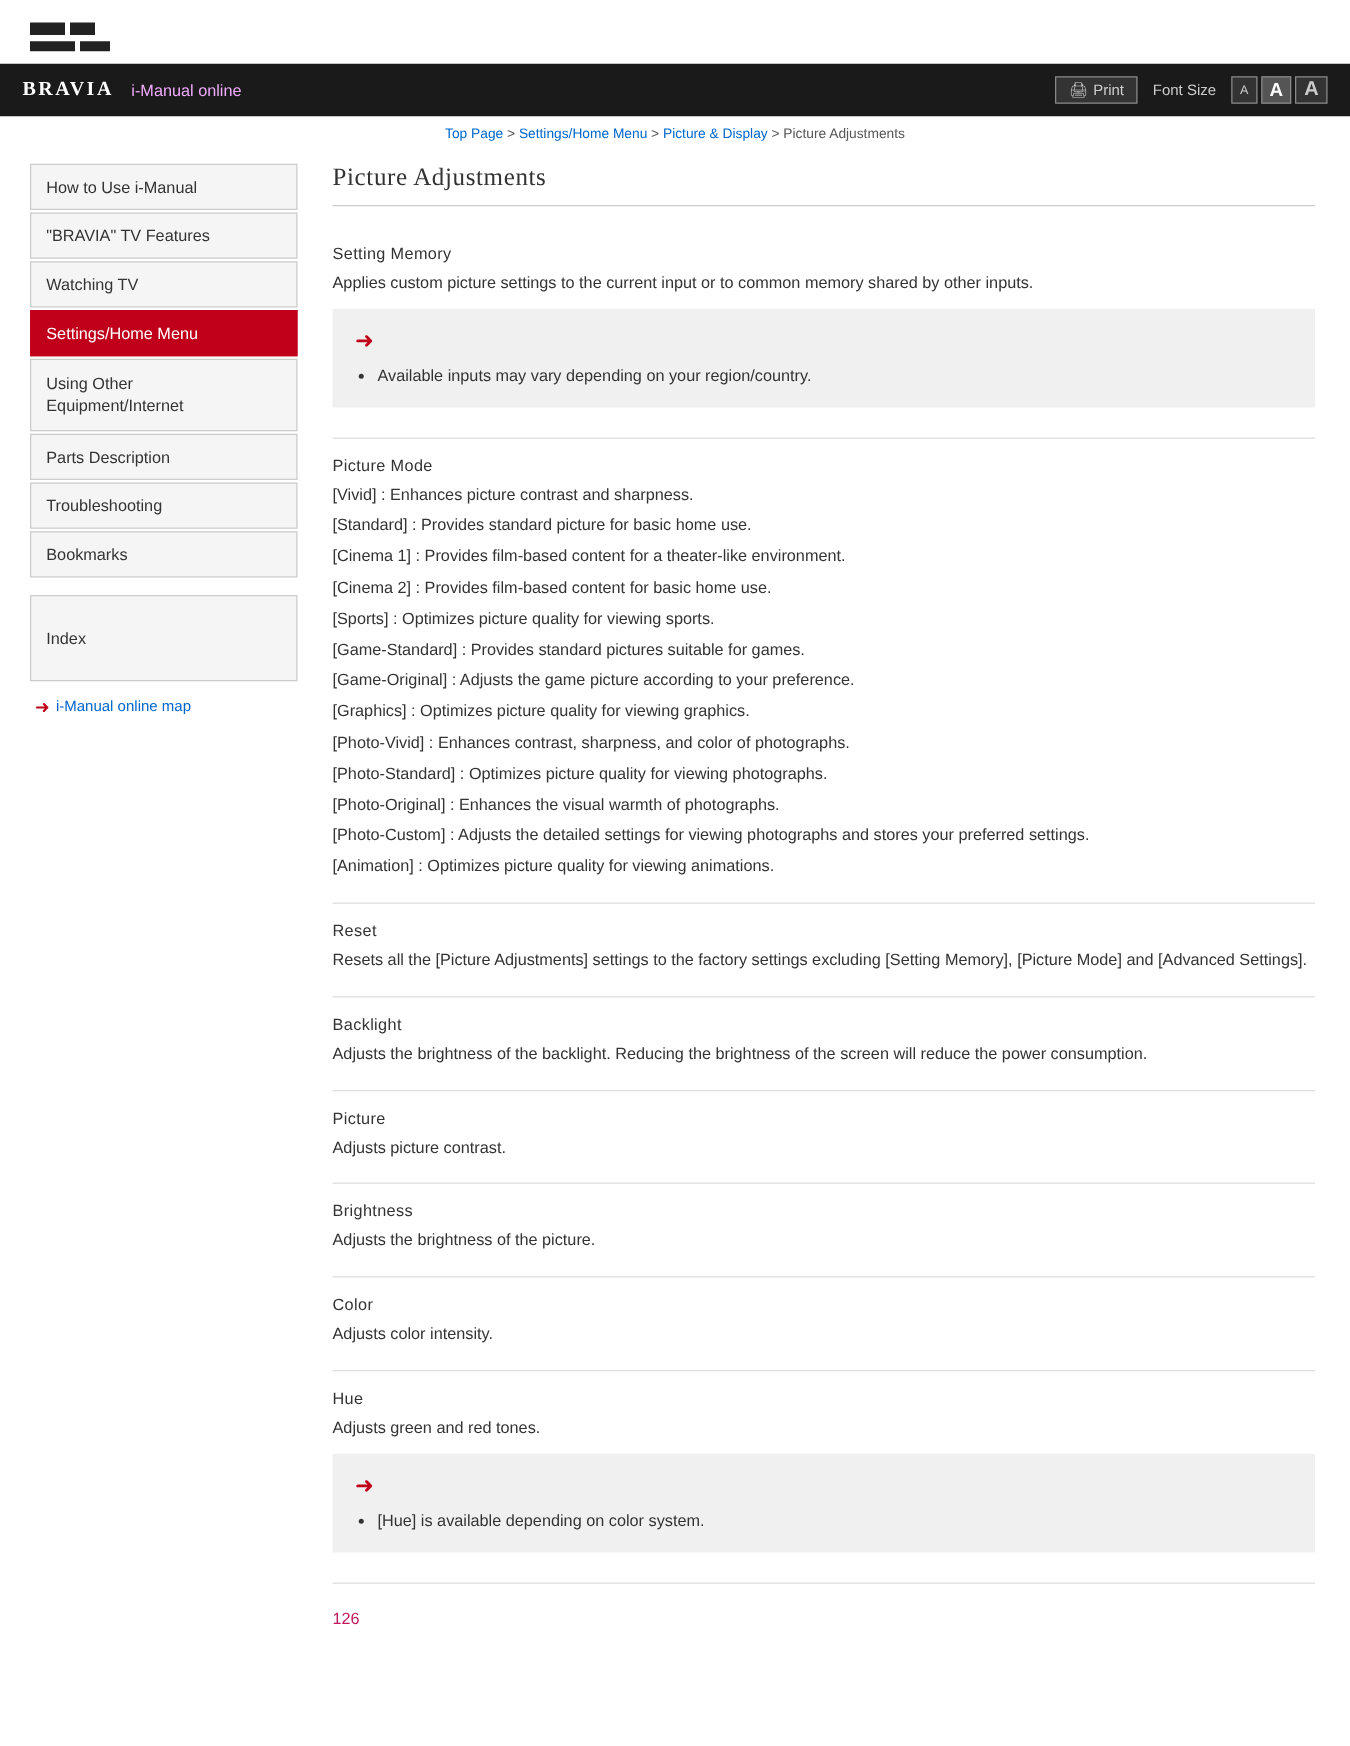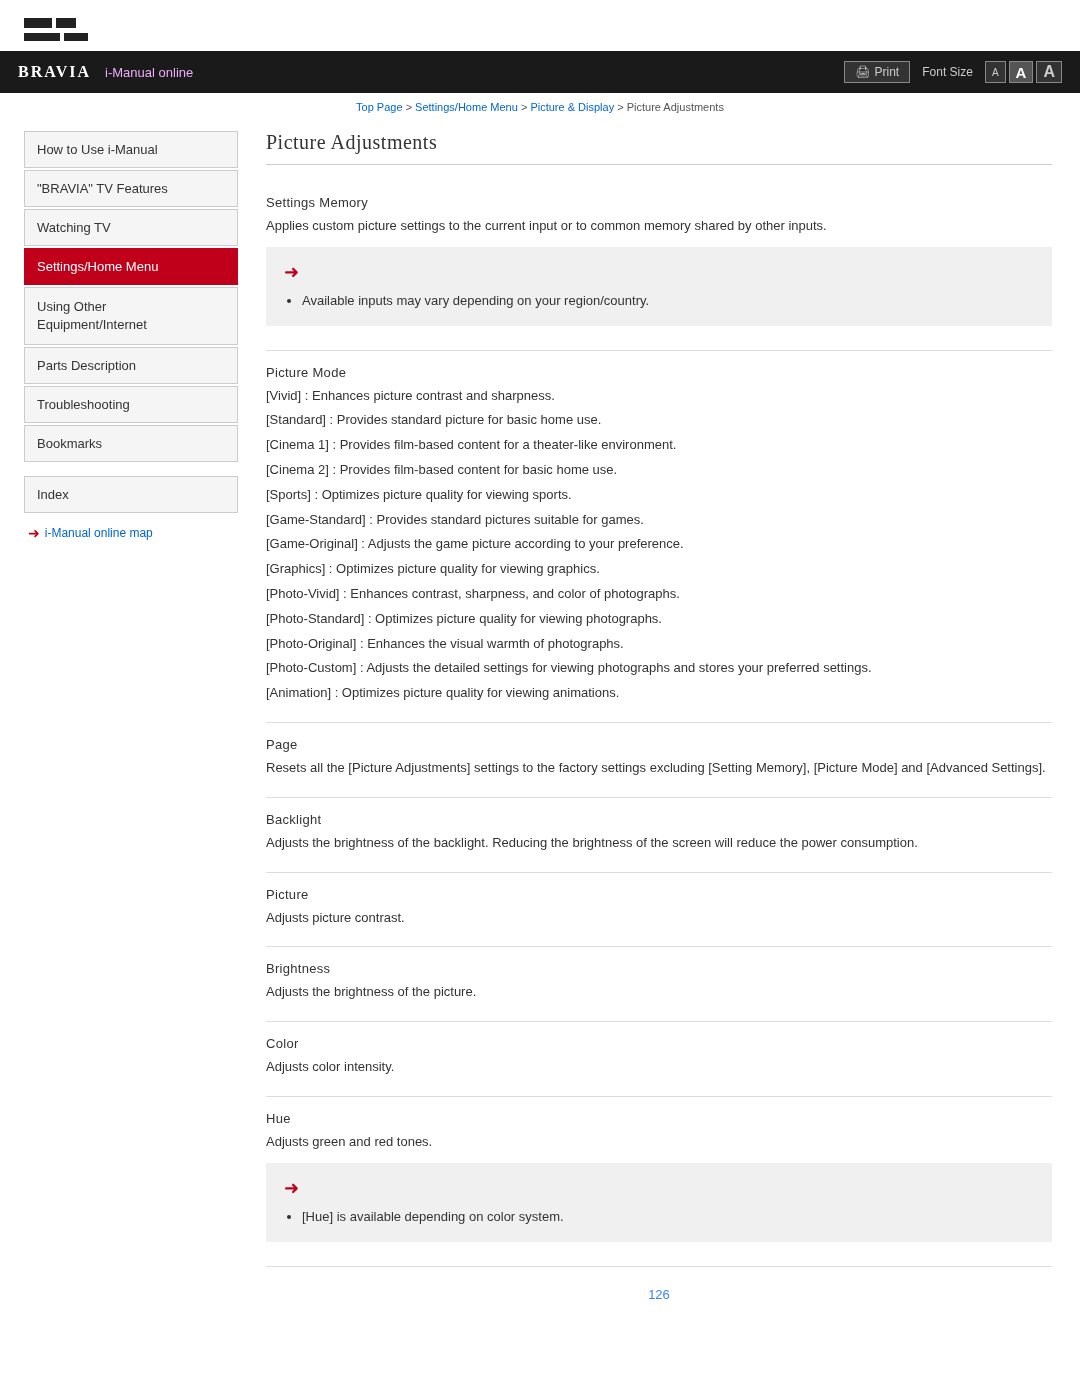--- a/index.html
+++ b/index.html
@@ -35,39 +35,39 @@
     .breadcrumb-bar span { color: #555; }
 
     
     .main-layout { display: flex; padding: 0; }
 
     
     .sidebar { width: 238px; min-width: 238px; padding: 10px 0 20px 24px; }
     .sidebar-item { display: block; padding: 10px 12px; font-size: 13px; color: #333; text-decoration: none; border: 1px solid #ccc; margin-bottom: 2px; background: #f5f5f5; cursor: pointer; }
     .sidebar-item.active { background: #c0001a; color: #fff; border-color: #c0001a; }
     .sidebar-item.multi-line { line-height: 1.4; }
-    .sidebar-index { display: block; padding: 10px 12px; font-size: 13px; color: #333; border: 1px solid #ccc; margin-top: 14px; background: #f5f5f5; cursor: pointer; }
+    .sidebar-index { display: block; padding: 26px 12px; font-size: 13px; color: #333; border: 1px solid #ccc; margin-top: 14px; background: #f5f5f5; cursor: pointer; }
     .sidebar-map-link { display: flex; align-items: center; gap: 5px; margin-top: 12px; padding-left: 4px; font-size: 12px; color: #0066cc; cursor: pointer; text-decoration: none; }
     .arrow-icon { color: #c0001a; font-size: 14px; }
 
     
     .content { flex: 1; padding: 10px 28px 30px 28px; }
     .page-title { font-size: 20px; font-weight: normal; color: #333; letter-spacing: 0.5px; margin-bottom: 16px; padding-bottom: 10px; border-bottom: 1px solid #ccc; font-family: 'Times New Roman', serif; }
 
     .section { margin-bottom: 0; padding: 14px 0; border-bottom: 1px solid #ddd; }
     .section-title { font-size: 13px; font-weight: normal; color: #333; margin-bottom: 6px; letter-spacing: 0.3px; }
     .section-body { font-size: 13px; color: #333; line-height: 1.6; }
     .section-body p { margin-bottom: 4px; }
 
     .note-box { background: #f0f0f0; border: none; padding: 14px 18px; margin: 10px 0; }
     .note-box .note-arrow { color: #c0001a; font-size: 18px; margin-bottom: 8px; display: block; }
     .note-box ul { list-style: disc; padding-left: 18px; }
     .note-box ul li { font-size: 13px; color: #333; line-height: 1.6; }
 
-    .page-num { text-align: center; margin-top: 20px; font-size: 13px; color: #3b82f6; }
+    .page-num { margin-top: 20px; font-size: 13px; color: #be185d; }
   </style>
 </head>
 <body>
 
 <div class="header-logo">
   <div class="logo-graphic">
     <div class="logo-row1">
       <div class="logo-block lb1"></div>
       <div class="logo-block lb2"></div>
     </div>
@@ -124,21 +124,21 @@
     <a class="sidebar-map-link">
       <span class="arrow-icon">➜</span>
       <span>i-Manual online map</span>
     </a>
   </div>
 
   <div class="content">
     <h1 class="page-title">Picture Adjustments</h1>
 
     <div class="section">
-      <div class="section-title">Settings Memory</div>
+      <div class="section-title">Setting Memory</div>
       <div class="section-body">
         <p>Applies custom picture settings to the current input or to common memory shared by other inputs.</p>
       </div>
       <div class="note-box">
         <span class="note-arrow">➜</span>
         <ul>
           <li>Available inputs may vary depending on your region/country.</li>
         </ul>
       </div>
     </div>
@@ -156,21 +156,21 @@
         <p>[Graphics] : Optimizes picture quality for viewing graphics.</p>
         <p>[Photo-Vivid] : Enhances contrast, sharpness, and color of photographs.</p>
         <p>[Photo-Standard] : Optimizes picture quality for viewing photographs.</p>
         <p>[Photo-Original] : Enhances the visual warmth of photographs.</p>
         <p>[Photo-Custom] : Adjusts the detailed settings for viewing photographs and stores your preferred settings.</p>
         <p>[Animation] : Optimizes picture quality for viewing animations.</p>
       </div>
     </div>
 
     <div class="section">
-      <div class="section-title">Page</div>
+      <div class="section-title">Reset</div>
       <div class="section-body">
         <p>Resets all the [Picture Adjustments] settings to the factory settings excluding [Setting Memory], [Picture Mode] and [Advanced Settings].</p>
       </div>
     </div>
 
     <div class="section">
       <div class="section-title">Backlight</div>
       <div class="section-body">
         <p>Adjusts the brightness of the backlight. Reducing the brightness of the screen will reduce the power consumption.</p>
       </div>

